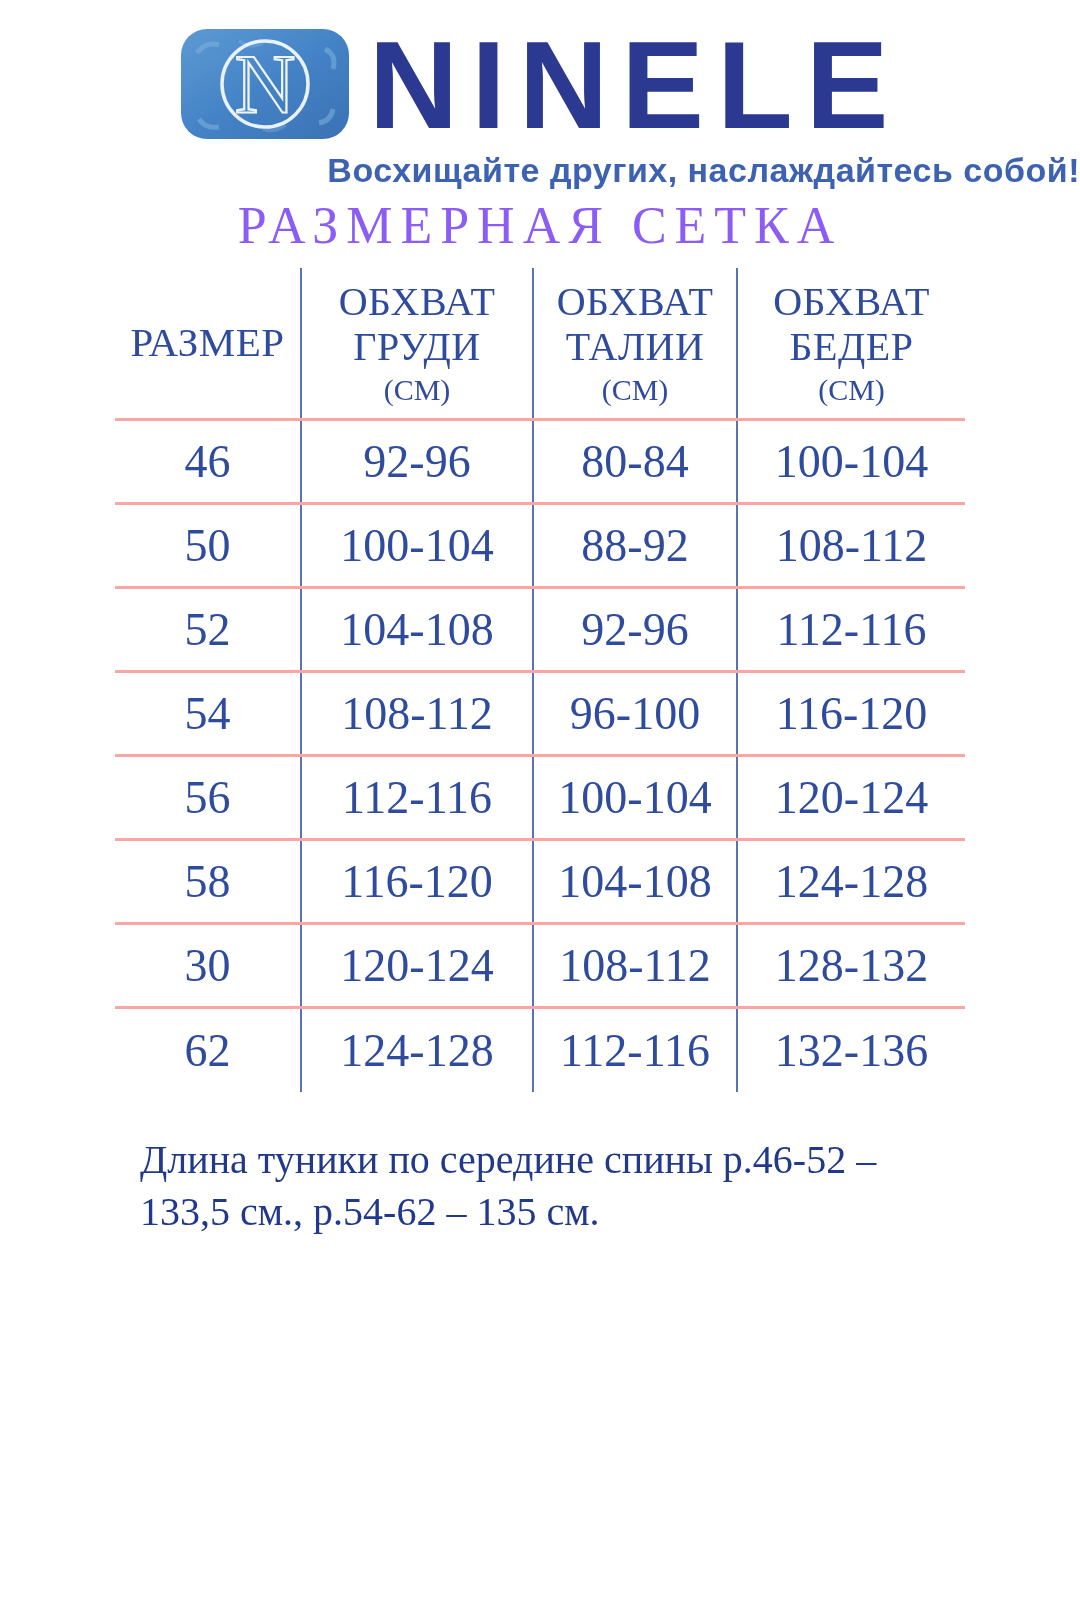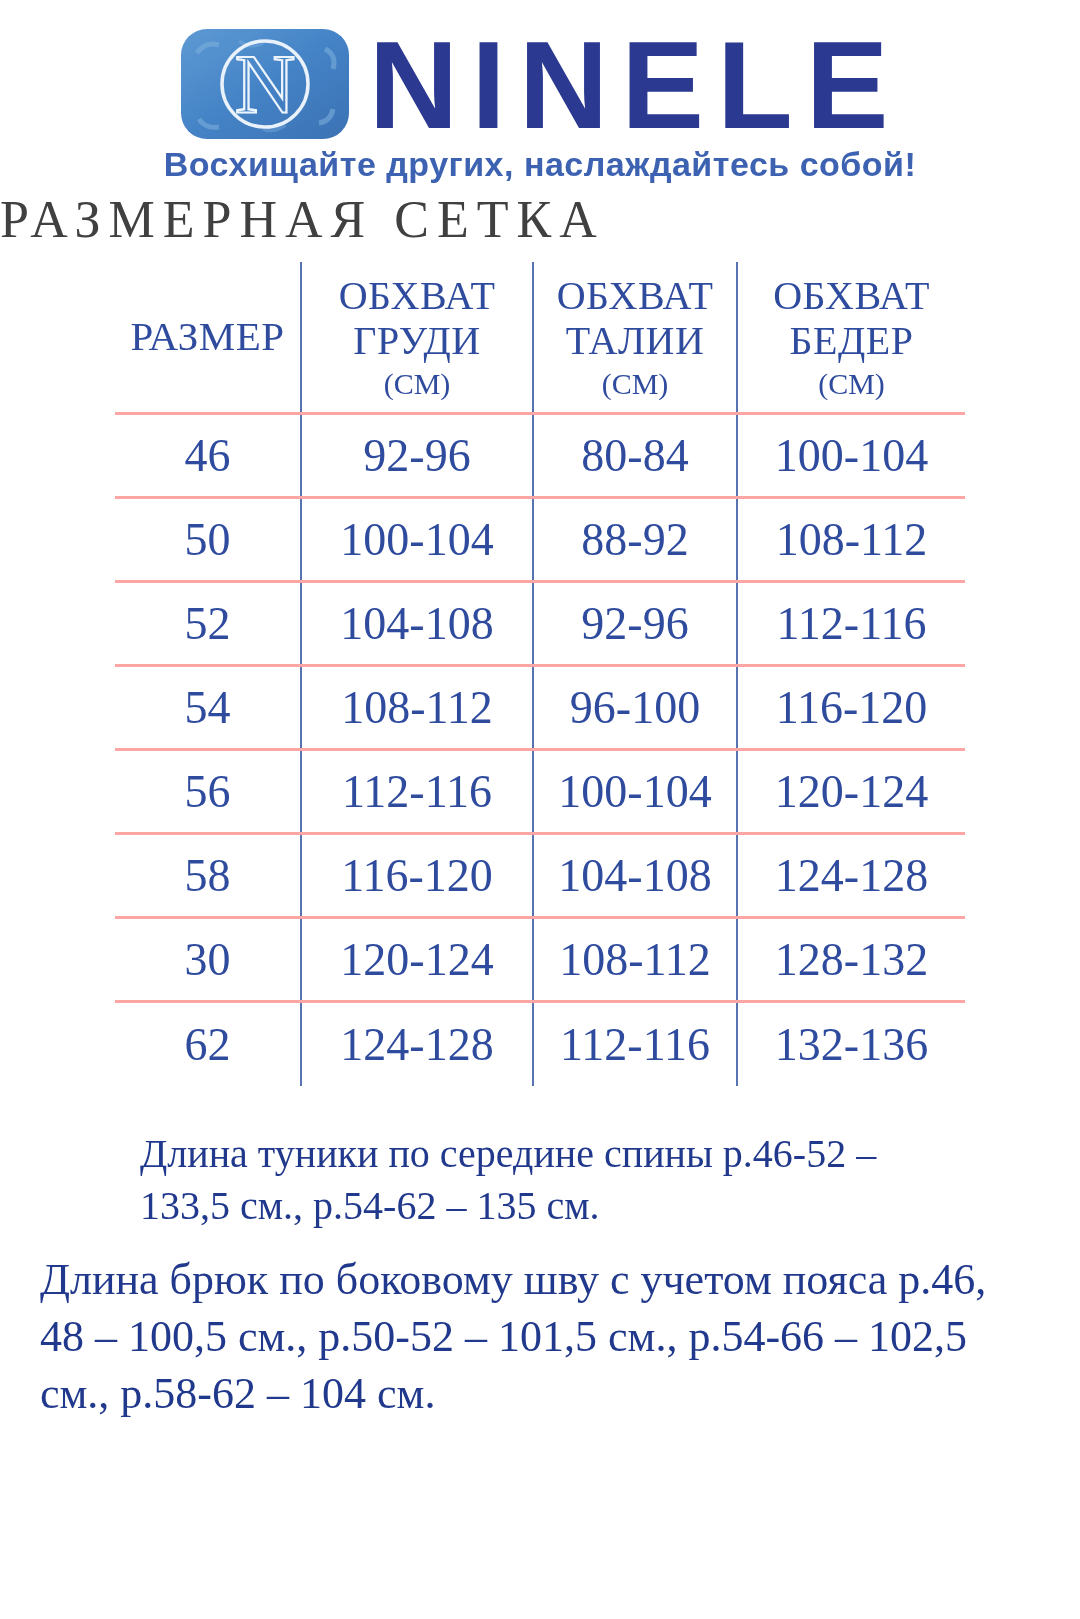--- a/index.html
+++ b/index.html
@@ -23,46 +23,47 @@
     font-family:"Liberation Sans", sans-serif;
     font-weight:700;
     font-size:124px;
     line-height:1;
     letter-spacing:13px;
     color:#2B3990;
     padding-top:2px;
     white-space:nowrap;
   }
   .tagline {
-    margin-top:4px;
-    text-align:center;
+    margin-top:10px;
+    text-align:right;
     font-family:"Liberation Sans", sans-serif;
     font-weight:700;
     font-size:34px;
     color:#3D62B1;
     letter-spacing:0.5px;
   }
   
   .title {
     margin-top:22px;
     text-align:center;
     font-weight:700;
     font-size:74px;
     line-height:1;
     letter-spacing:7px;
     color:#20398C;
     white-space:nowrap;
   }
   .subtitle {
     margin-top:10px;
+    text-align:center;
     font-weight:400;
     font-size:52px;
     line-height:1;
     letter-spacing:8px;
-    color:#404040;
+    color:#8b5cf6;
     white-space:nowrap;
   }
   
   table.size-table {
     border-collapse:collapse;
     table-layout:fixed;
     width:850px;
     margin:16px auto 0 auto;
     color:#2F4B9E;
   }
@@ -204,16 +205,15 @@
           <td>62</td>
           <td>124-128</td>
           <td>112-116</td>
           <td>132-136</td>
         </tr>
       </tbody>
   </table>
 
   <div class="notes">
     <p class="note note-tunic">Длина туники по середине спины р.46-52 – 133,5 см., р.54-62 – 135 см.</p>
-    <p class="note note-trousers">Длина брюк по боковому шву с учетом пояса р.46, 48 – 100,5 см., р.50-52 – 101,5 см., р.54-66 – 102,5 см., р.58-62 – 104 см.</p>
   </div>
 
 </div>
 
 </body></html>

